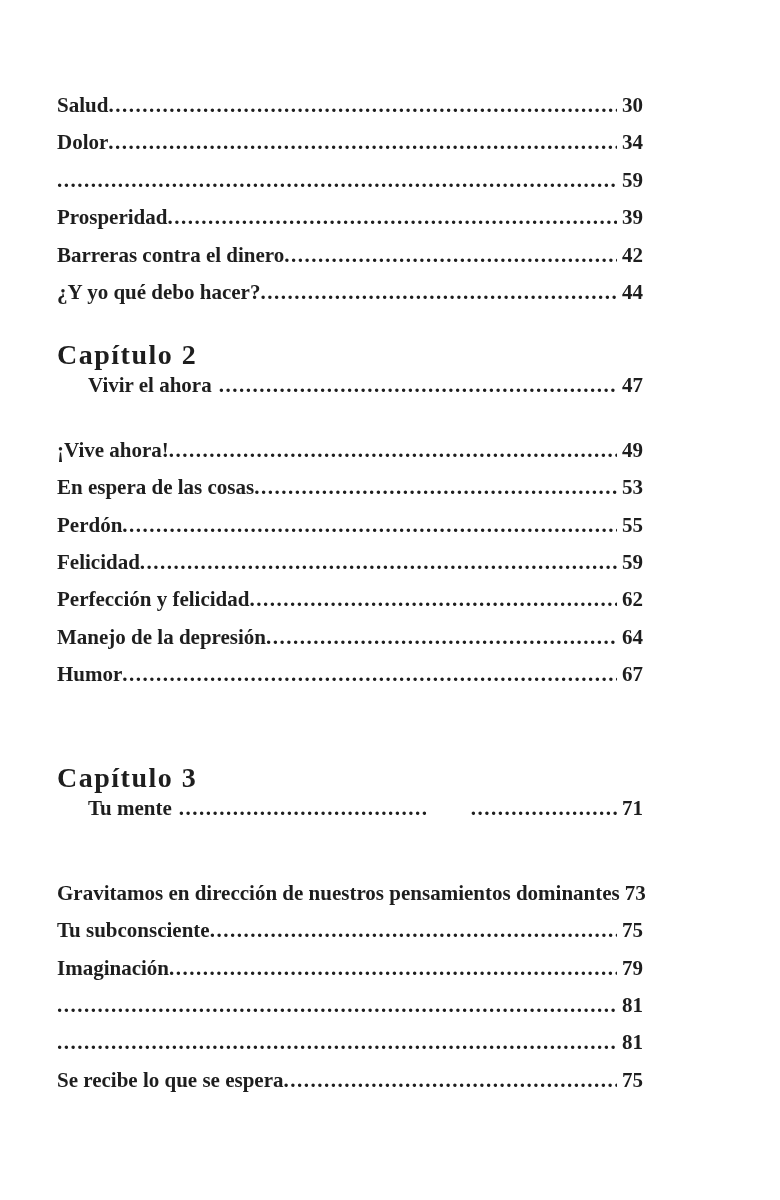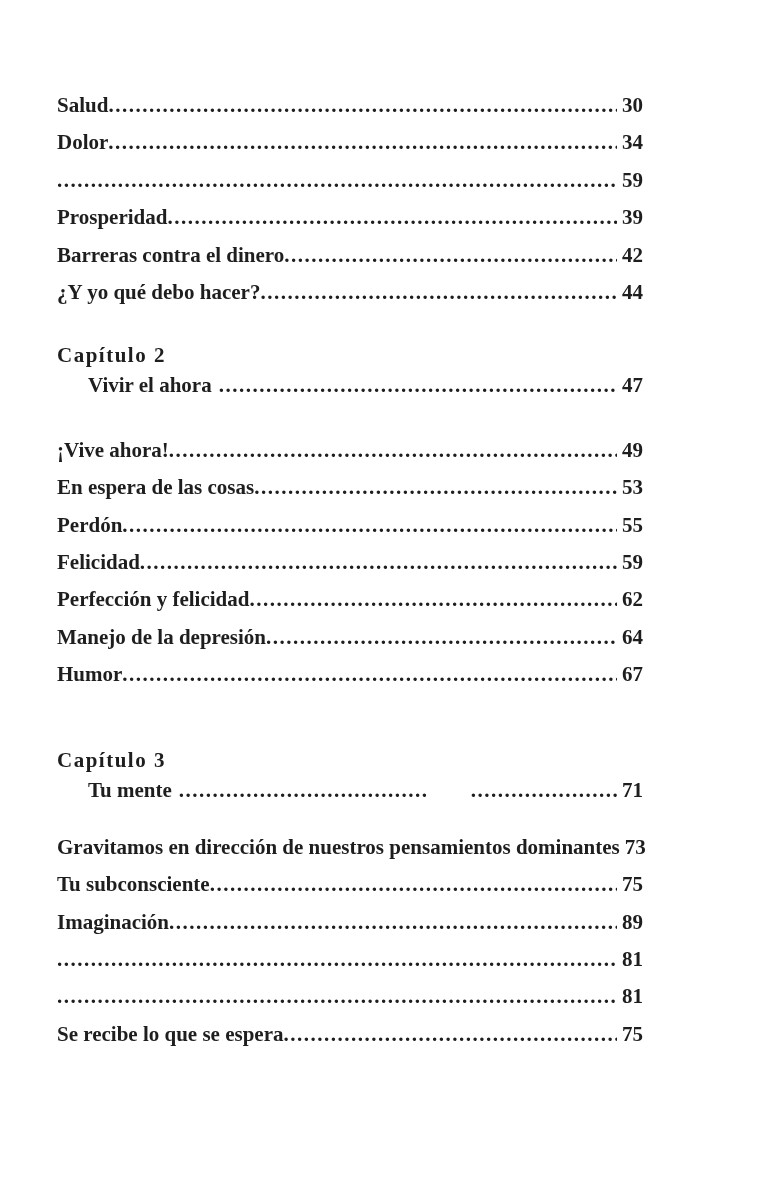--- a/index.html
+++ b/index.html
@@ -14,22 +14,22 @@
   .page {
     width: 736px;
     height: 1200px;
     padding: 87px 93px 13px 57px;
     font-weight: bold;
   }
   .toc-section { }
   
   .sec-1 { margin-top: 28px; }
   .sec-2 { margin-top: 32px; }
-  .sec-3 { margin-top: 51px; }
-  .sec-4 { margin-top: 24px; }
+  .sec-3 { margin-top: 69px; }
+  .sec-4 { margin-top: 52px; }
 
   .toc-row {
     display: flex;
     align-items: baseline;
     height: 37.45px;
     line-height: 37.45px;
     font-size: 21px;
     white-space: nowrap;
   }
   .toc-entry-label { flex: 0 0 auto; }
@@ -41,21 +41,21 @@
     letter-spacing: 1.5px;
   }
   .leader-fixed { flex: 0 0 250px; }
   .leader-gap { flex: 0 0 42px; }
   .leader-after-space { margin-left: 7px; }
   .page-num { flex: 0 0 auto; padding-left: 5px; }
 
   .chapter-heading {
     height: 30px;
     line-height: 30px;
-    font-size: 21px;
+    font-size: 28px;
     letter-spacing: 1.5px;
   }
   .subtitle-row {
     height: 30px;
     line-height: 30px;
     padding-left: 31px;
   }
 </style>
 </head>
 <body>
@@ -155,21 +155,21 @@
           <span class="page-num">73</span>
         </div>
         <div class="toc-row">
           <span class="toc-entry-label">Tu subconsciente</span>
           <span class="leader">................................................................................................................................................................................................................................................................................................................................................................................................................</span>
           <span class="page-num">75</span>
         </div>
         <div class="toc-row">
           <span class="toc-entry-label">Imaginación</span>
           <span class="leader">................................................................................................................................................................................................................................................................................................................................................................................................................</span>
-          <span class="page-num">89</span>
+          <span class="page-num">79</span>
         </div>
         <div class="toc-row">
           <span class="leader">................................................................................................................................................................................................................................................................................................................................................................................................................</span>
           <span class="page-num">81</span>
         </div>
         <div class="toc-row">
           <span class="leader">................................................................................................................................................................................................................................................................................................................................................................................................................</span>
           <span class="page-num">81</span>
         </div>
         <div class="toc-row">

